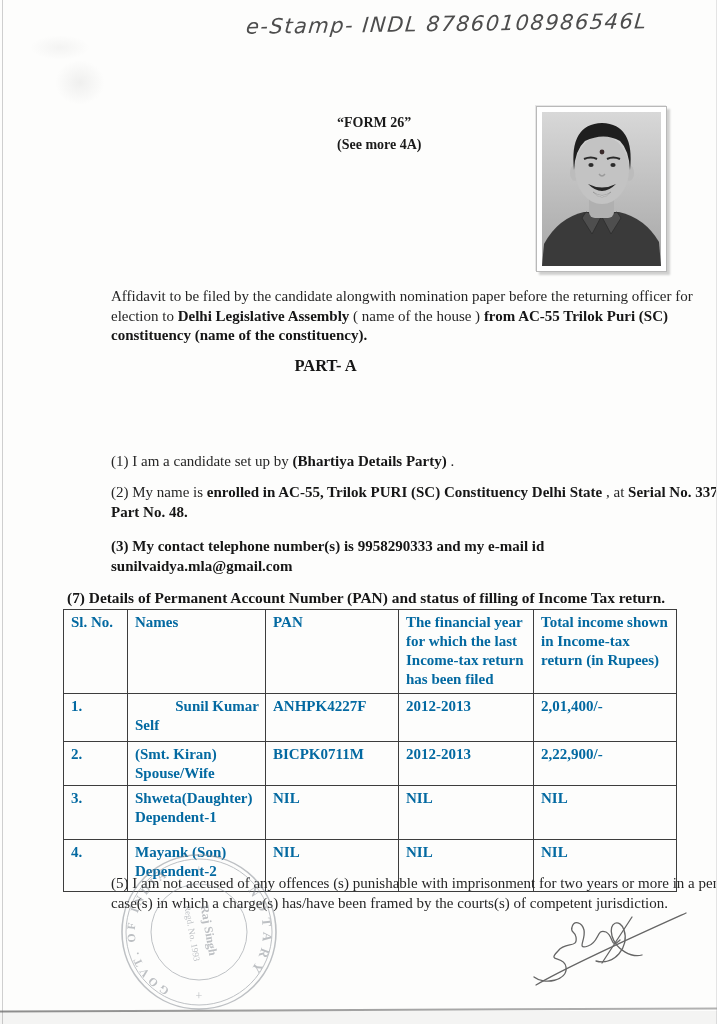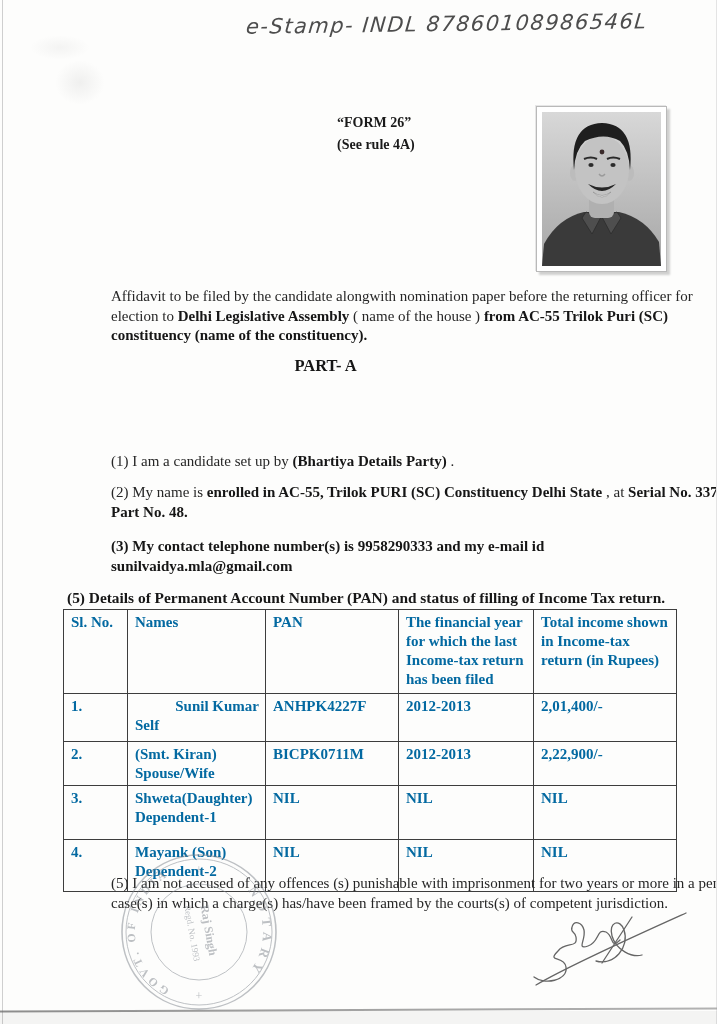--- a/index.html
+++ b/index.html
@@ -59,21 +59,21 @@
 
 <div class="page">
 
   <div class="smudge1"></div>
   <div class="smudge2"></div>
 
   <div class="handwriting">e-Stamp- INDL 87860108986546L</div>
 
   <div class="title-block">
     <div>“FORM 26”</div>
-    <div>(See rule 4A)</div>
+    <div>(See more 4A)</div>
   </div>
 
   <div class="photo-frame">
     <svg width="119" height="154" viewBox="0 0 119 154">
       <defs>
         <linearGradient id="pbg" x1="0" y1="0" x2="0" y2="1">
           <stop offset="0" stop-color="#d8d8d8"></stop>
             <stop offset="1" stop-color="#a6a6a6"></stop>
         </linearGradient>
       </defs>
@@ -110,21 +110,21 @@
 
   <div class="para" style="top:483px;">
     <span>(2) My name is </span><span class="b">enrolled in AC-55, Trilok PURI (SC) Constituency Delhi State</span><span> , at </span><span class="b">Serial No. 337 in Part No. 48.</span>
   </div>
 
   <div class="para" style="top:537px;">
     <span class="b">(3) </span><span class="b">My contact telephone number(s) is 9958290333 and my e-mail id</span><br>
     <span class="b">sunilvaidya.mla@gmail.com</span>
   </div>
 
-  <div class="h4">(5) Details of Permanent Account Number (PAN) and status of filling of Income Tax return.</div>
+  <div class="h4">(7) Details of Permanent Account Number (PAN) and status of filling of Income Tax return.</div>
 
   <table class="pan">
     <colgroup>
         <col class="c-sl">
         <col class="c-nm">
         <col class="c-pan">
         <col class="c-yr">
         <col class="c-inc">
       </colgroup>
     <thead>

